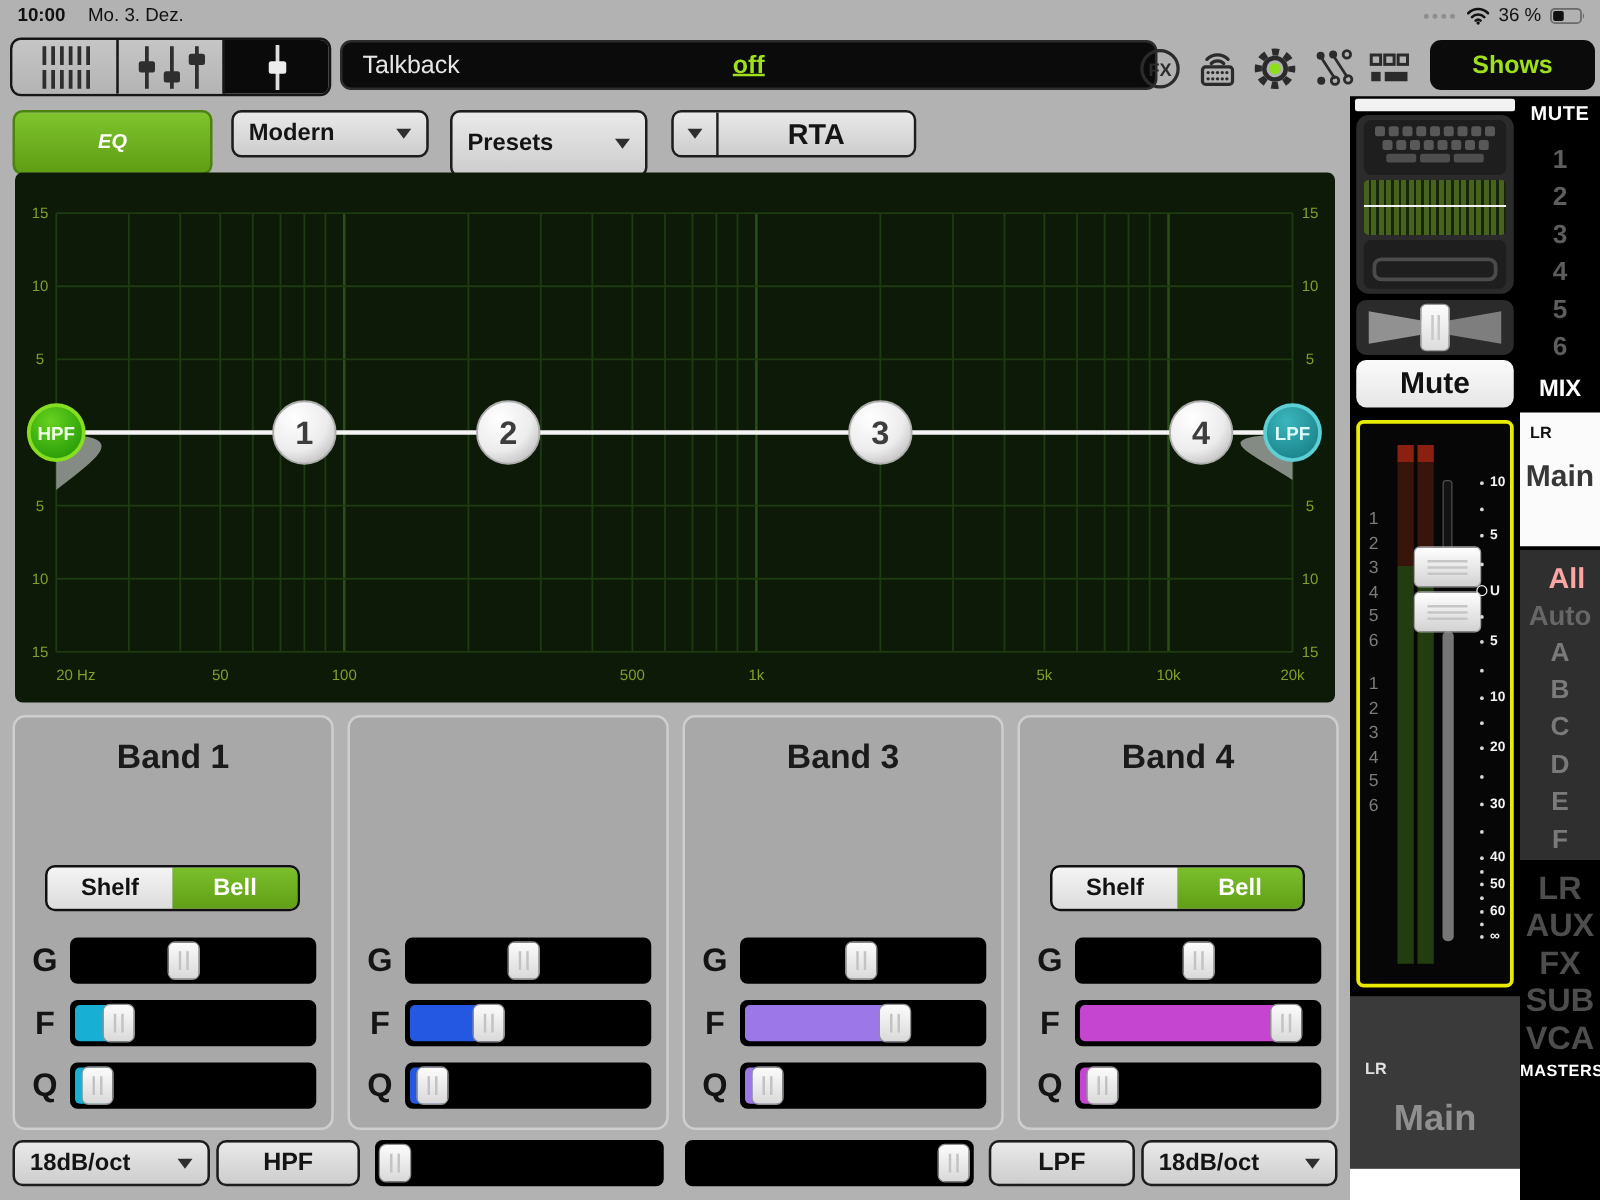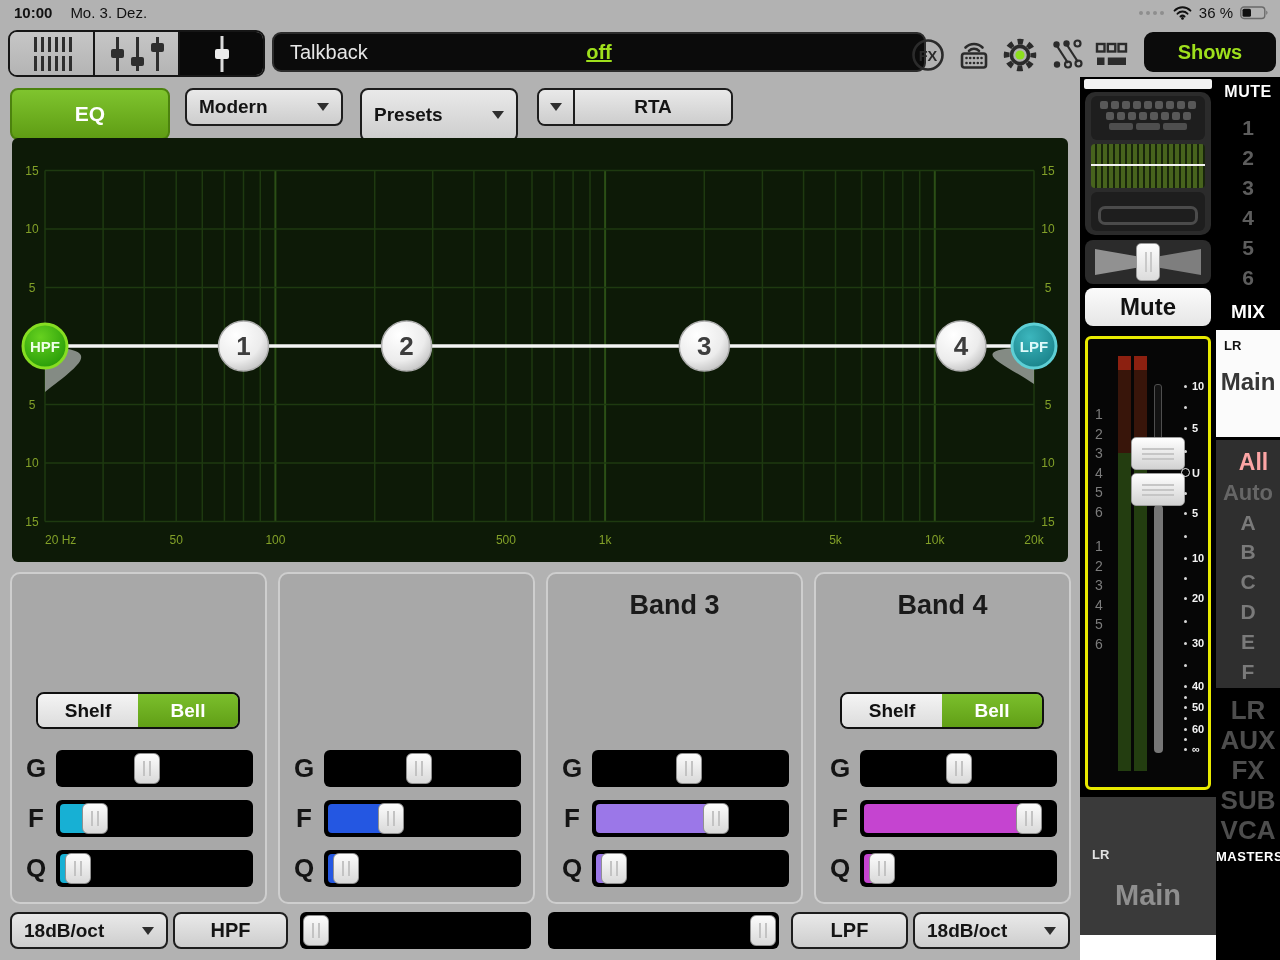--- a/index.html
+++ b/index.html
@@ -29,30 +29,30 @@
   .tb-value{position:absolute;left:0;right:0;text-align:center;color:#9fe01c;font-size:20px;font-weight:bold;text-decoration:underline;}
   .tool-icon{position:absolute;top:12px;width:36px;height:36px;}
   .shows{left:1144px;top:7px;width:132px;height:40px;background:#0b0b0b;border-radius:9px;
          display:flex;align-items:center;justify-content:center;color:#9fe01c;font-size:20px;font-weight:bold;}
 
   
   #main{left:0;top:77px;width:1080px;height:883px;}
   .btn{position:absolute;border-radius:8px;display:flex;align-items:center;justify-content:center;
        font-weight:bold;color:#141414;box-sizing:border-box;}
   .light{background:linear-gradient(#e9e9e9,#cdcdcd);border:2px solid #1d1d1d;}
-  .eq-btn{left:10px;top:11px;width:160px;height:52px;font-size:21px;color:#fff;
-          background:linear-gradient(#7fc42e,#5f9d14);border:2px solid #4c820e;}
+  .eq-btn{left:10px;top:11px;width:160px;height:52px;font-size:16px;color:#fff;
+          background:linear-gradient(#7fc42e,#5f9d14);border:2px solid #4c820e;font-style:italic;}
   .drop{justify-content:space-between;padding:0 12px;font-size:19px;}
   .chev{width:0;height:0;border-left:6px solid transparent;border-right:6px solid transparent;
         border-top:8px solid #2e2e2e;}
   .combo{left:537px;top:11px;width:196px;height:38px;display:flex;border:2px solid #1d1d1d;border-radius:8px;
          overflow:hidden;box-sizing:border-box;}
   .combo .cell{display:flex;align-items:center;justify-content:center;background:linear-gradient(#e9e9e9,#cdcdcd);}
   .combo .mini{width:34px;border-right:2px solid #1d1d1d;}
-  .combo .rta{flex:1;font-size:19px;font-weight:bold;color:#141414;}
+  .combo .rta{flex:1;font-size:23px;font-weight:bold;color:#141414;}
 
   
   #graph{left:12px;top:61px;width:1056px;height:424px;background:#0d1a07;border-radius:6px;}
   #eqsvg{width:100%;height:100%;display:block;}
   .glab{font-family:"Liberation Sans",sans-serif;font-size:12px;fill:#82a028;}
 
   
   .band{position:absolute;top:495px;width:257px;height:332px;background:#a8a8a8;
         border:2px solid #cecece;border-radius:10px;box-sizing:border-box;}
   .band-title{position:absolute;top:16px;left:0;right:0;text-align:center;font-size:27px;font-weight:bold;color:#1a1a1a;}
@@ -384,20 +384,21 @@
           <text x="948.9" y="217" text-anchor="middle" font-size="26" font-weight="bold" fill="#3d3d3d">4</text>
         </g>
         <g>
           <circle cx="1022.0" cy="208" r="22" fill="url(#lpfg)" stroke="#5ecfd5" stroke-width="3"></circle>
           <text x="1022.0" y="214" text-anchor="middle" font-size="15" font-weight="bold" fill="#ddfafa">LPF</text>
         </g>
       </svg>
   </div>
 
   <div class="band" style="left:10px">
+    <div class="band-title">Band 1</div>
     <div class="toggle">
       <div class="tg-shelf">
           <span>Shelf</span>
         </div>
       <div class="tg-bell">
           <span>Bell</span>
         </div>
     </div>
     <div class="srow g">
         <span class="slabel">G</span>

